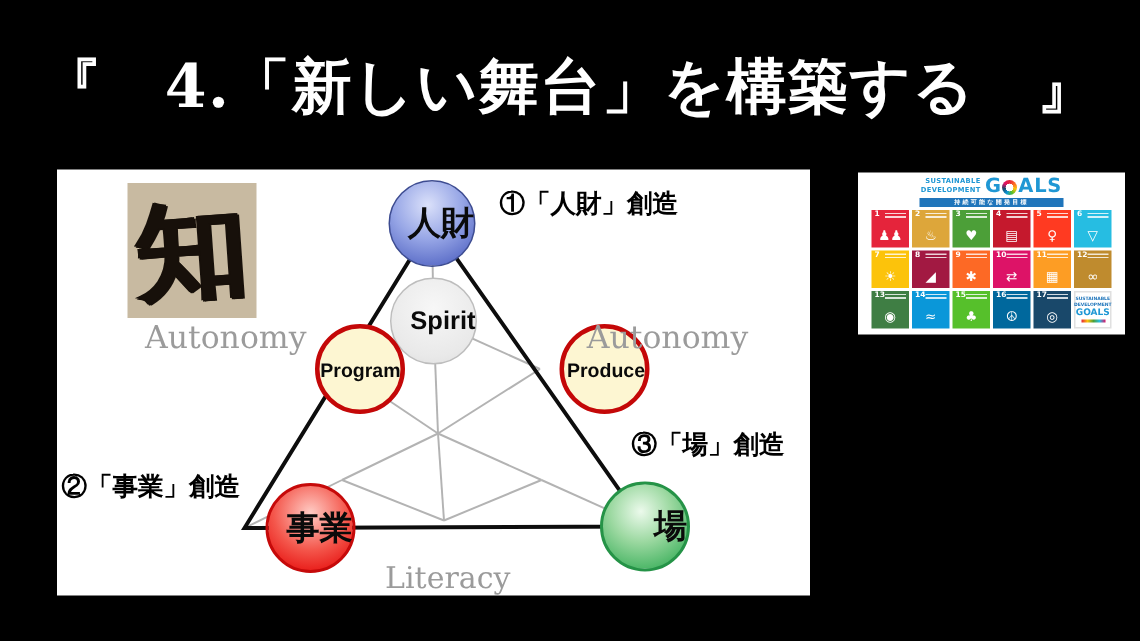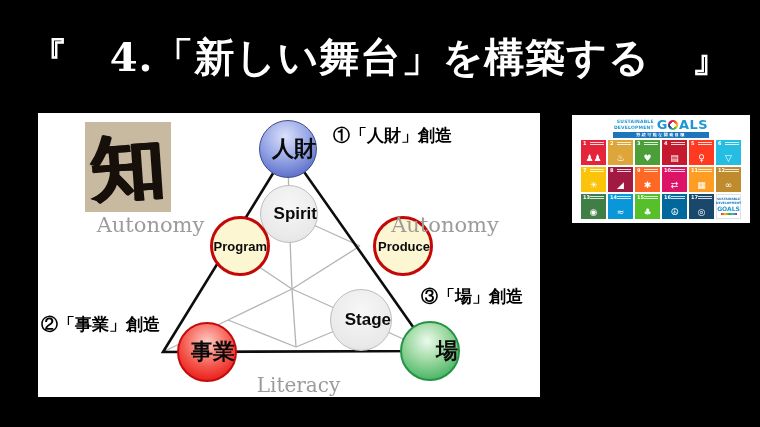--- a/index.html
+++ b/index.html
@@ -97,23 +97,20 @@
       <path d="M250,36 L125,239 L392,238 Z" fill="none" stroke="#0d0d0d" stroke-width="2.6"></path>
     </svg>
 
     <div class="calligraphy">
       <span class="brush">知</span>
     </div>
 
     <div class="node n-gray" style="left:222px;top:72px;width:58px;height:58px;">
       <span>Spirit</span>
     </div>
-    <div class="node n-gray" style="left:292px;top:176px;width:62px;height:62px;">
-      <span>Stage</span>
-    </div>
 
     <div class="node n-yellow" style="left:172px;top:103px;width:60px;height:60px;">
       <span>Program</span>
     </div>
     <div class="node n-yellow" style="left:292px;top:103px;width:60px;height:60px;margin-left:43px;">
       <span>Produce</span>
     </div>
 
 
     <div class="node n-blue" style="left:221px;top:7px;width:58px;height:58px;">

